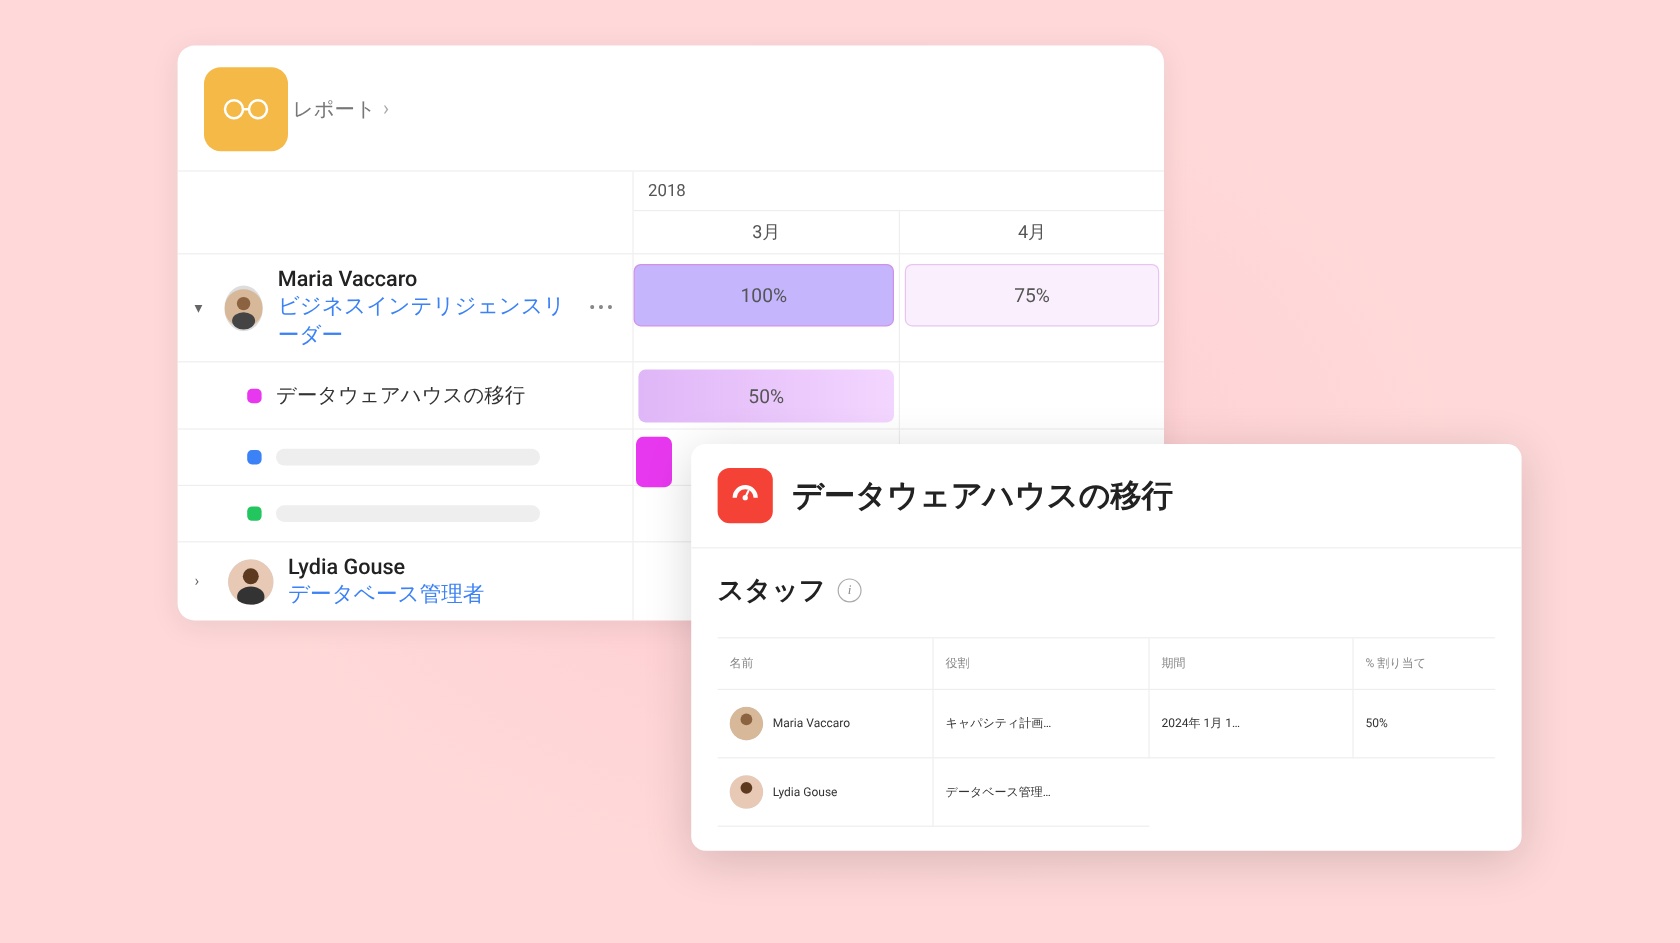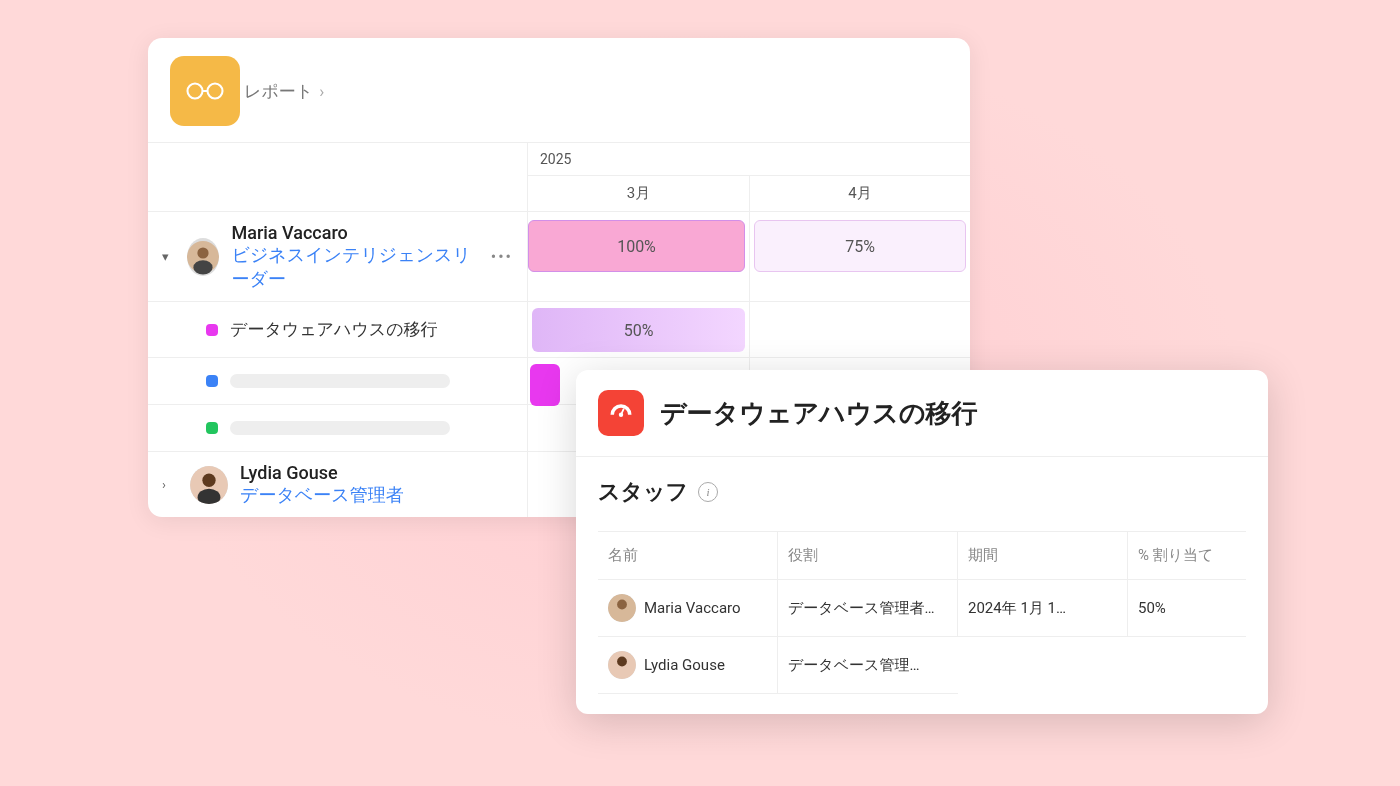--- a/index.html
+++ b/index.html
@@ -71,21 +71,21 @@
 
 .bar-cell { position: relative; }
 .bar {
   position: absolute;
   top: 8px;
   height: 52px;
   border-radius: 6px;
   display: flex; align-items: center; justify-content: center;
   font-size: 16px; color: #555;
 }
-.bar.full { left: 0; right: 4px; background: #f9a8d4; border: 1px solid #d28fe8; }
+.bar.full { left: 0; right: 4px; background: #c4b5fd; border: 1px solid #d28fe8; }
 .bar.right { left: 4px; right: 4px; background: #faf0fd; border: 1px solid #e8c5f0; }
 .bar.task { left: 4px; right: 4px; top: 6px; height: 44px; background: linear-gradient(90deg, #dfb6f7, #f3d6ff); }
 
 .task-cell { display: flex; align-items: center; gap: 12px; padding: 16px 14px 16px 58px; }
 .color-dot { width: 12px; height: 12px; border-radius: 4px; }
 .color-dot.magenta { background: #e838ef; }
 .color-dot.blue { background: #3b82f6; }
 .color-dot.green { background: #22c55e; }
 .task-label { font-size: 17px; color: #333; }
 .placeholder { height: 14px; background: #eee; border-radius: 8px; width: 220px; }
@@ -107,21 +107,21 @@
 .gauge-svg { width: 28px; height: 28px; }
 .detail-title { font-size: 26px; font-weight: 700; color: #222; }
 
 .staff-section { padding: 20px 22px; }
 .staff-header { display: flex; align-items: center; gap: 10px; margin-bottom: 24px; }
 .staff-label { font-size: 22px; font-weight: 700; color: #222; }
 .info-icon { width: 20px; height: 20px; border: 1.5px solid #aaa; border-radius: 50%; display:flex; align-items:center; justify-content:center; font-size:11px; color:#888; font-style: italic; font-family: serif;}
 
 .staff-table { width: 100%; border-top: 1px solid #eee; }
 .staff-row { display: grid; grid-template-columns: 180px 180px 170px 1fr; }
-.staff-th, .staff-td { padding: 14px 10px; border-bottom: 1px solid #eee; font-size: 15px; }
+.staff-th, .staff-td { padding: 14px 10px; border-bottom: 1px solid #eee; font-size: 10px; }
 .staff-th { color: #888; border-right: 1px solid #eee; }
 .staff-th:last-child { border-right: none; }
 .staff-td { color: #333; border-right: 1px solid #eee; display:flex; align-items:center; gap:8px; white-space: nowrap; overflow:hidden; text-overflow: ellipsis;}
 .staff-td:last-child { border-right: none; }
 </style>
 </head>
 <body>
 
 <div class="bg-gradient"></div>
 
@@ -138,21 +138,21 @@
       <div class="breadcrumb">
         <span>レポート</span>
         <span class="chev">›</span>
       </div>
     </div>
   </div>
 
   <div class="grid">
 
     <div class="grid-cell" style="border-bottom:none;"></div>
-    <div class="grid-cell year-cell">2025</div>
+    <div class="grid-cell year-cell">2018</div>
 
     <div class="grid-cell"></div>
     <div class="grid-cell month-cell">3月</div>
     <div class="grid-cell month-cell nr">4月</div>
 
     <div class="grid-cell person-cell">
       <span class="row-toggle">▾</span>
       <div class="avatar">
         <svg viewBox="0 0 40 40">
             <circle cx="20" cy="20" r="20" fill="#d7b899"></circle>
@@ -244,21 +244,21 @@
         <div class="staff-td">
             <div class="avatar sm">
               <svg viewBox="0 0 40 40">
                 <circle cx="20" cy="20" r="20" fill="#d7b899"></circle>
                 <circle cx="20" cy="15" r="7" fill="#8b6340"></circle>
               </svg>
             </div>
             <span>Maria Vaccaro</span>
           </div>
         <div class="staff-td">
-            <span>データベース管理者…</span>
+            <span>キャパシティ計画…</span>
           </div>
         <div class="staff-td">
             <span>2024年 1月 1…</span>
           </div>
         <div class="staff-td">
             <span>50%</span>
           </div>
       </div>
       <div class="staff-row">
         <div class="staff-td">

